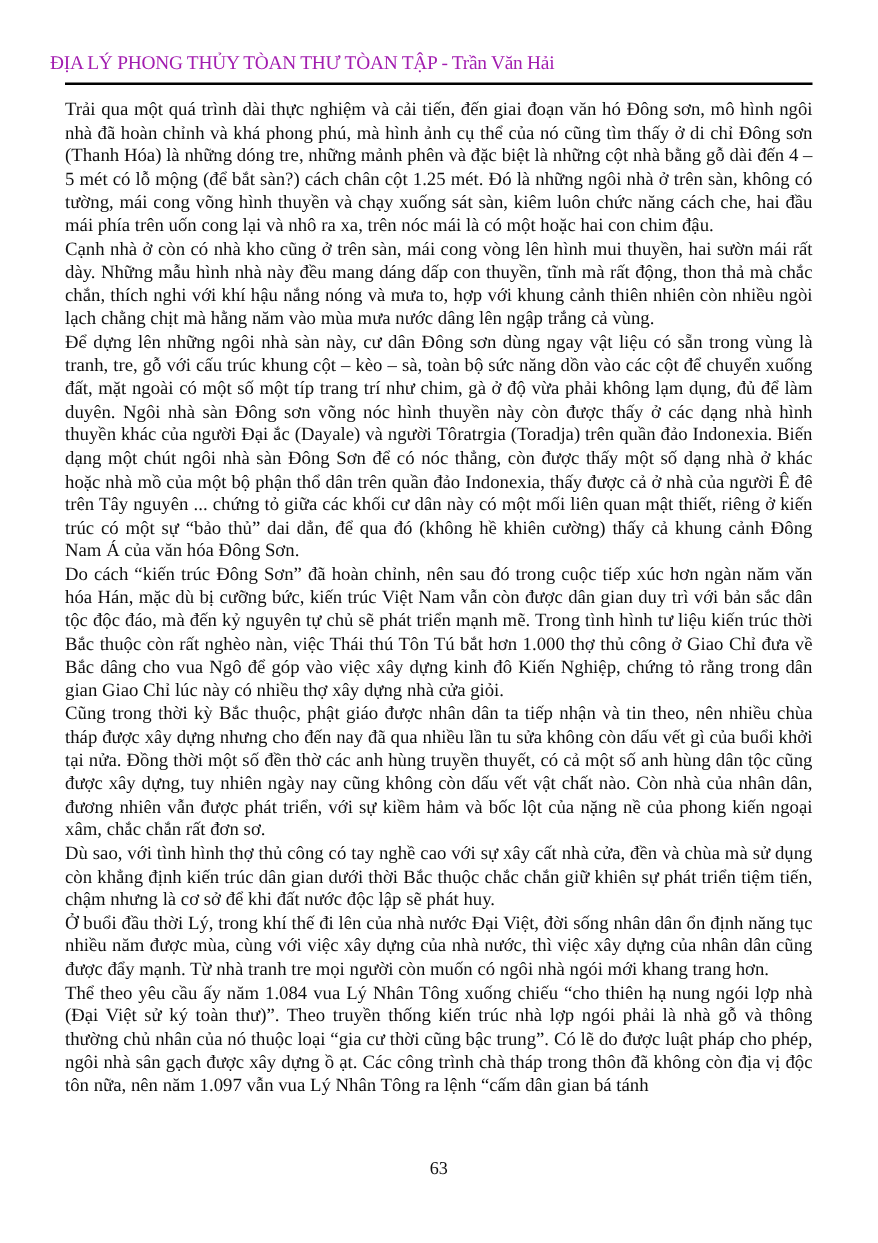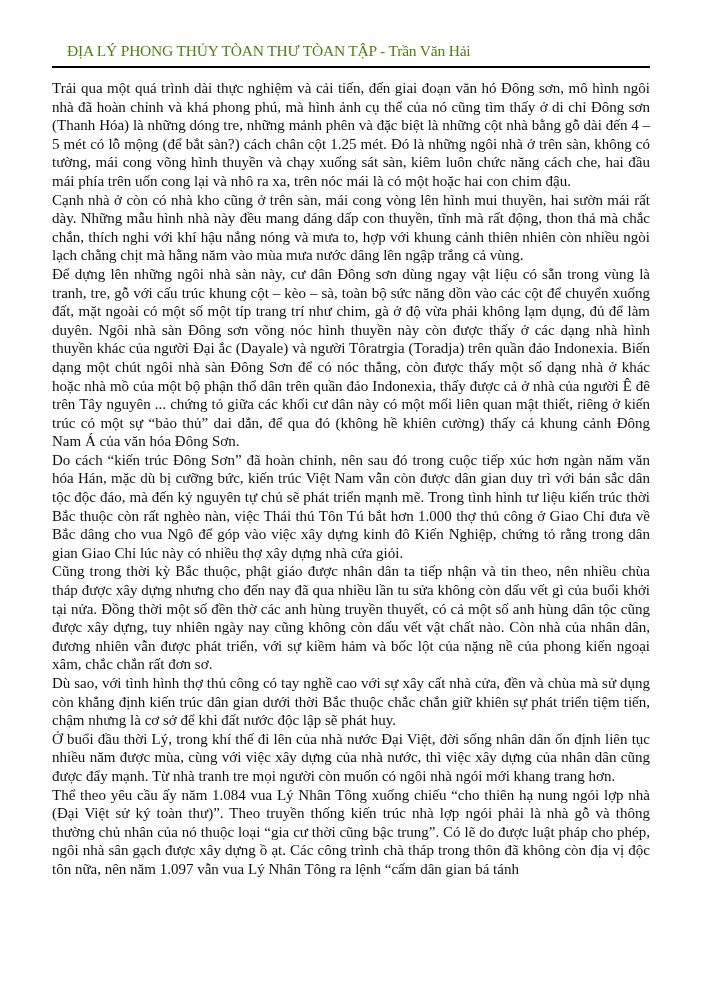--- a/index.html
+++ b/index.html
@@ -13,27 +13,27 @@
     overflow: hidden;
   }
   .page {
     position: relative;
     width: 702px;
     height: 994px;
     background: #ffffff;
   }
   .running-header {
     position: absolute;
-    left: 67px;
+    left: 40px;
     right: 52px;
     top: 42px;
     font-size: 15.5px;
     letter-spacing: -0.2px;
     white-space: nowrap;
-    color: #4d7c0f;
+    color: #a21caf;
   }
   .header-rule {
     position: absolute;
     left: 52px;
     right: 52px;
     top: 66px;
     height: 0;
     border-top: 2px solid #000000;
   }
   .body-text {
@@ -70,18 +70,19 @@
 
   <div class="header-rule"></div>
 
   <div class="body-text">
       <p>Trải qua một quá trình dài thực nghiệm và cải tiến, đến giai đoạn văn hó Đông sơn, mô hình ngôi nhà đã hoàn chỉnh và khá phong phú, mà hình ảnh cụ thể của nó cũng tìm thấy ở di chỉ Đông sơn (Thanh Hóa) là những dóng tre, những mảnh phên và đặc biệt là những cột nhà bằng gỗ dài đến 4 – 5 mét có lỗ mộng (để bắt sàn?) cách chân cột 1.25 mét. Đó là những ngôi nhà ở trên sàn, không có tường, mái cong võng hình thuyền và chạy xuống sát sàn, kiêm luôn chức năng cách che, hai đầu mái phía trên uốn cong lại và nhô ra xa, trên nóc mái là có một hoặc hai con chim đậu.</p>
       <p>Cạnh nhà ở còn có nhà kho cũng ở trên sàn, mái cong vòng lên hình mui thuyền, hai sườn mái rất dày. Những mẫu hình nhà này đều mang dáng dấp con thuyền, tĩnh mà rất động, thon thả mà chắc chắn, thích nghi với khí hậu nắng nóng và mưa to, hợp với khung cảnh thiên nhiên còn nhiều ngòi lạch chằng chịt mà hằng năm vào mùa mưa nước dâng lên ngập trắng cả vùng.</p>
       <p>Để dựng lên những ngôi nhà sàn này, cư dân Đông sơn dùng ngay vật liệu có sẵn trong vùng là tranh, tre, gỗ với cấu trúc khung cột – kèo – sà, toàn bộ sức năng dồn vào các cột để chuyển xuống đất, mặt ngoài có một số một típ trang trí như chim, gà ở độ vừa phải không lạm dụng, đủ để làm duyên. Ngôi nhà sàn Đông sơn võng nóc hình thuyền này còn được thấy ở các dạng nhà hình thuyền khác của người Đại ắc (Dayale) và người Tôratrgia (Toradja) trên quần đảo Indonexia. Biến dạng một chút ngôi nhà sàn Đông Sơn để có nóc thẳng, còn được thấy một số dạng nhà ở khác hoặc nhà mồ của một bộ phận thổ dân trên quần đảo Indonexia, thấy được cả ở nhà của người Ê đê trên Tây nguyên ... chứng tỏ giữa các khối cư dân này có một mối liên quan mật thiết, riêng ở kiến trúc có một sự “bảo thủ” dai dẳn, để qua đó (không hề khiên cường) thấy cả khung cảnh Đông Nam Á của văn hóa Đông Sơn.</p>
       <p>Do cách “kiến trúc Đông Sơn” đã hoàn chỉnh, nên sau đó trong cuộc tiếp xúc hơn ngàn năm văn hóa Hán, mặc dù bị cưỡng bức, kiến trúc Việt Nam vẫn còn được dân gian duy trì với bản sắc dân tộc độc đáo, mà đến kỷ nguyên tự chủ sẽ phát triển mạnh mẽ. Trong tình hình tư liệu kiến trúc thời Bắc thuộc còn rất nghèo nàn, việc Thái thú Tôn Tú bắt hơn 1.000 thợ thủ công ở Giao Chỉ đưa về Bắc dâng cho vua Ngô để góp vào việc xây dựng kinh đô Kiến Nghiệp, chứng tỏ rằng trong dân gian Giao Chỉ lúc này có nhiều thợ xây dựng nhà cửa giỏi.</p>
       <p>Cũng trong thời kỳ Bắc thuộc, phật giáo được nhân dân ta tiếp nhận và tin theo, nên nhiều chùa tháp được xây dựng nhưng cho đến nay đã qua nhiều lần tu sửa không còn dấu vết gì của buổi khởi tại nửa. Đồng thời một số đền thờ các anh hùng truyền thuyết, có cả một số anh hùng dân tộc cũng được xây dựng, tuy nhiên ngày nay cũng không còn dấu vết vật chất nào. Còn nhà của nhân dân, đương nhiên vẫn được phát triển, với sự kiềm hảm và bốc lột của nặng nề của phong kiến ngoại xâm, chắc chắn rất đơn sơ.</p>
       <p>Dù sao, với tình hình thợ thủ công có tay nghề cao với sự xây cất nhà cửa, đền và chùa mà sử dụng còn khẳng định kiến trúc dân gian dưới thời Bắc thuộc chắc chắn giữ khiên sự phát triển tiệm tiến, chậm nhưng là cơ sở để khi đất nước độc lập sẽ phát huy.</p>
-      <p>Ở buổi đầu thời Lý, trong khí thế đi lên của nhà nước Đại Việt, đời sống nhân dân ổn định liên tục nhiều năm được mùa, cùng với việc xây dựng của nhà nước, thì việc xây dựng của nhân dân cũng được đẩy mạnh. Từ nhà tranh tre mọi người còn muốn có ngôi nhà ngói mới khang trang hơn.</p>
+      <p>Ở buổi đầu thời Lý, trong khí thế đi lên của nhà nước Đại Việt, đời sống nhân dân ổn định năng tục nhiều năm được mùa, cùng với việc xây dựng của nhà nước, thì việc xây dựng của nhân dân cũng được đẩy mạnh. Từ nhà tranh tre mọi người còn muốn có ngôi nhà ngói mới khang trang hơn.</p>
       <p>Thể theo yêu cầu ấy năm 1.084 vua Lý Nhân Tông xuống chiếu “cho thiên hạ nung ngói lợp nhà (Đại Việt sử ký toàn thư)”. Theo truyền thống kiến trúc nhà lợp ngói phải là nhà gỗ và thông thường chủ nhân của nó thuộc loại “gia cư thời cũng bậc trung”. Có lẽ do được luật pháp cho phép, ngôi nhà sân gạch được xây dựng ồ ạt. Các công trình chà tháp trong thôn đã không còn địa vị độc tôn nữa, nên năm 1.097 vẫn vua Lý Nhân Tông ra lệnh “cấm dân gian bá tánh</p>
     </div>
 
+  <div class="page-footer">63</div>
 
 </div>
 
 </body></html>

